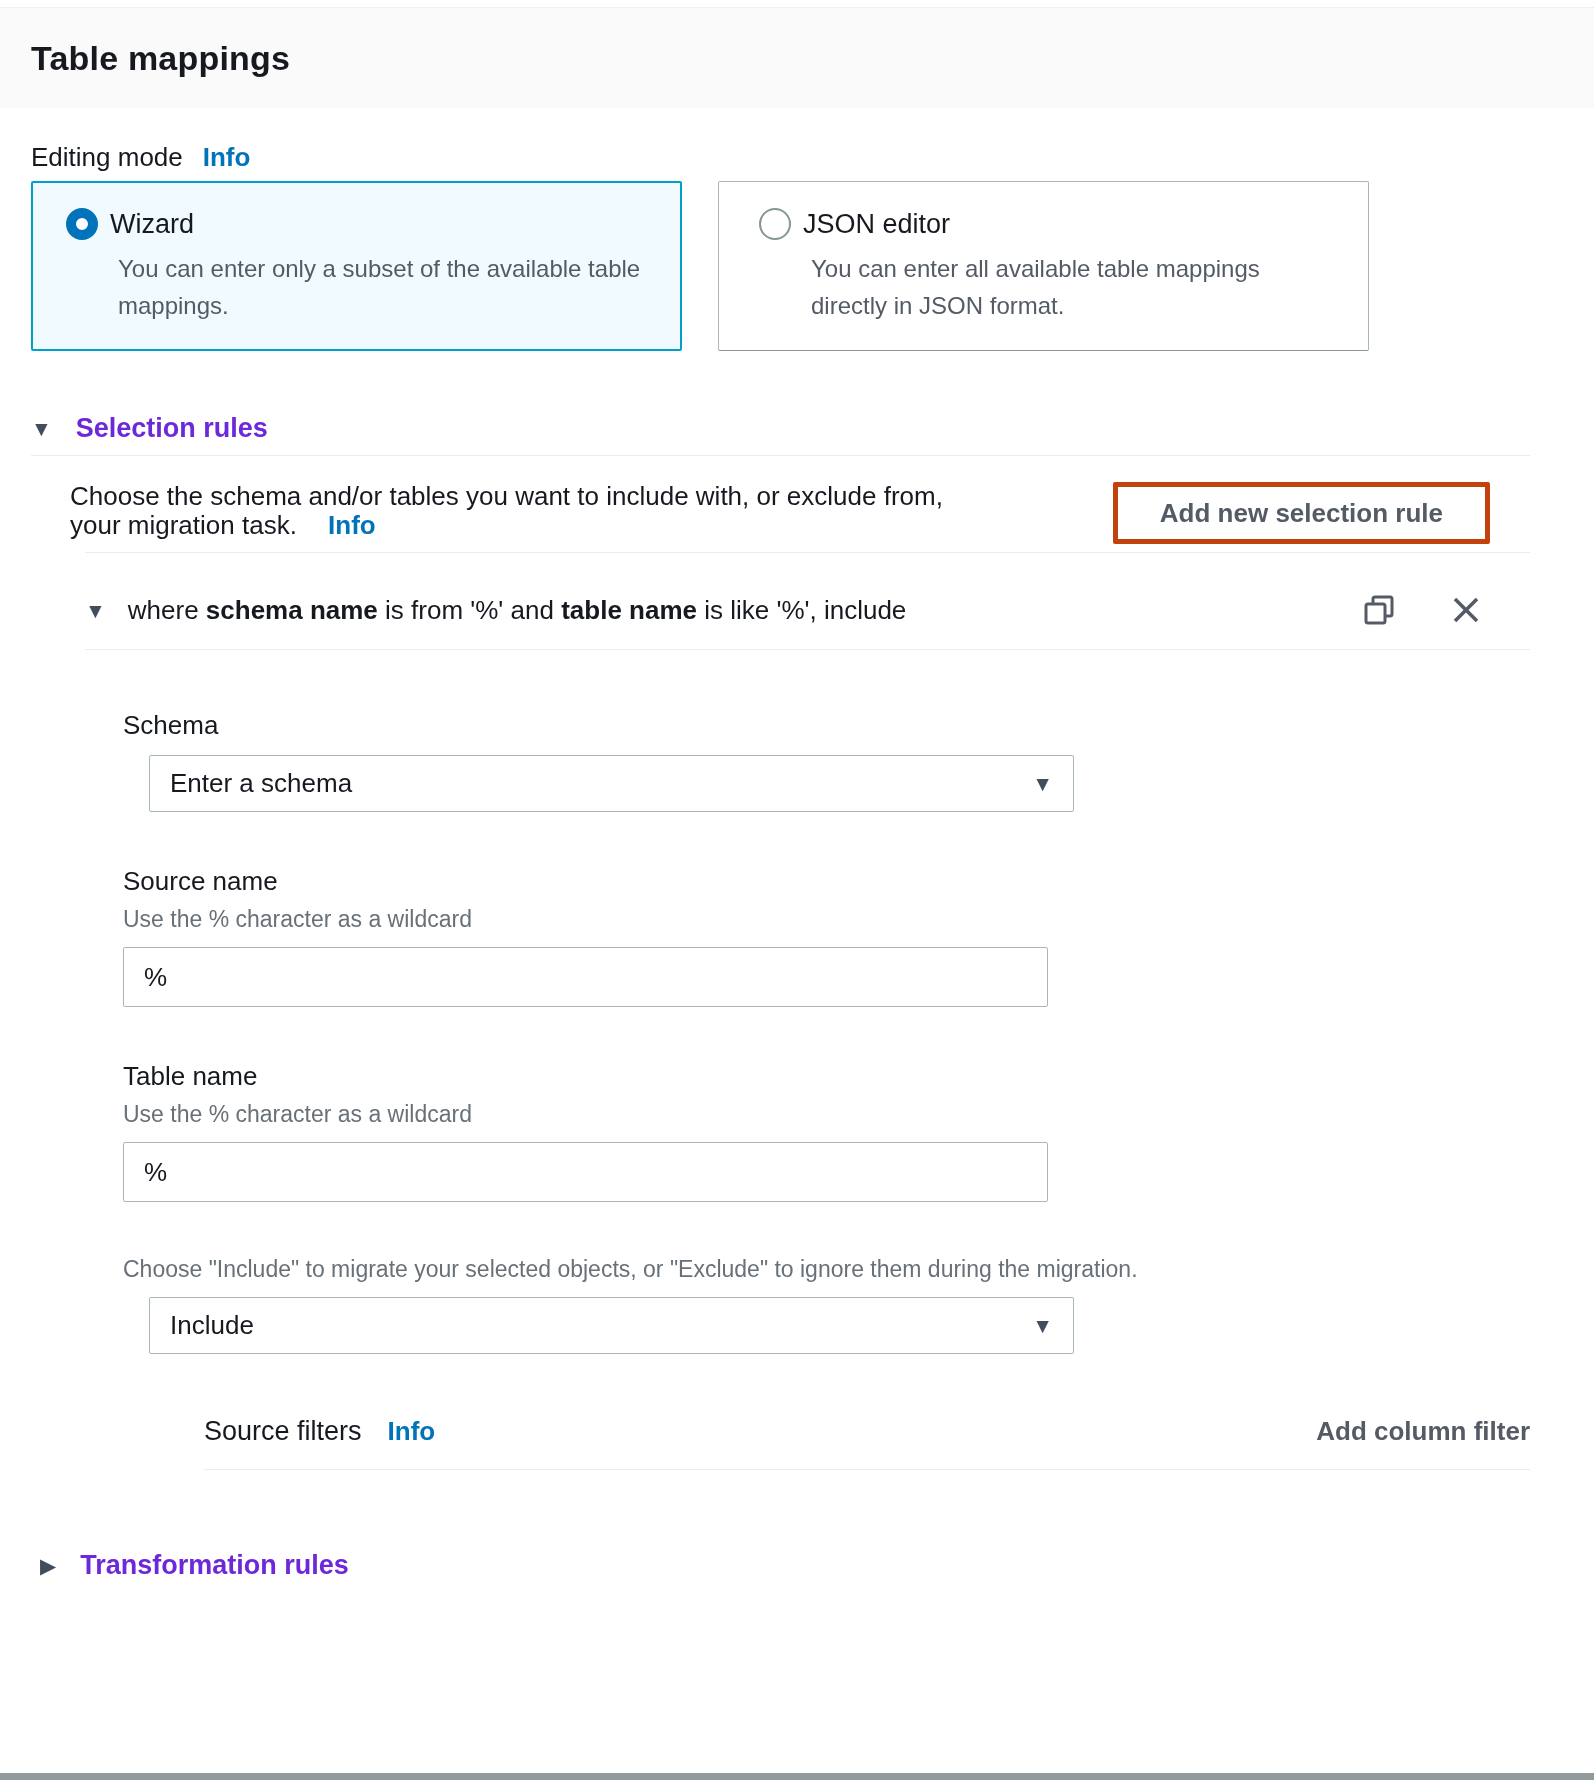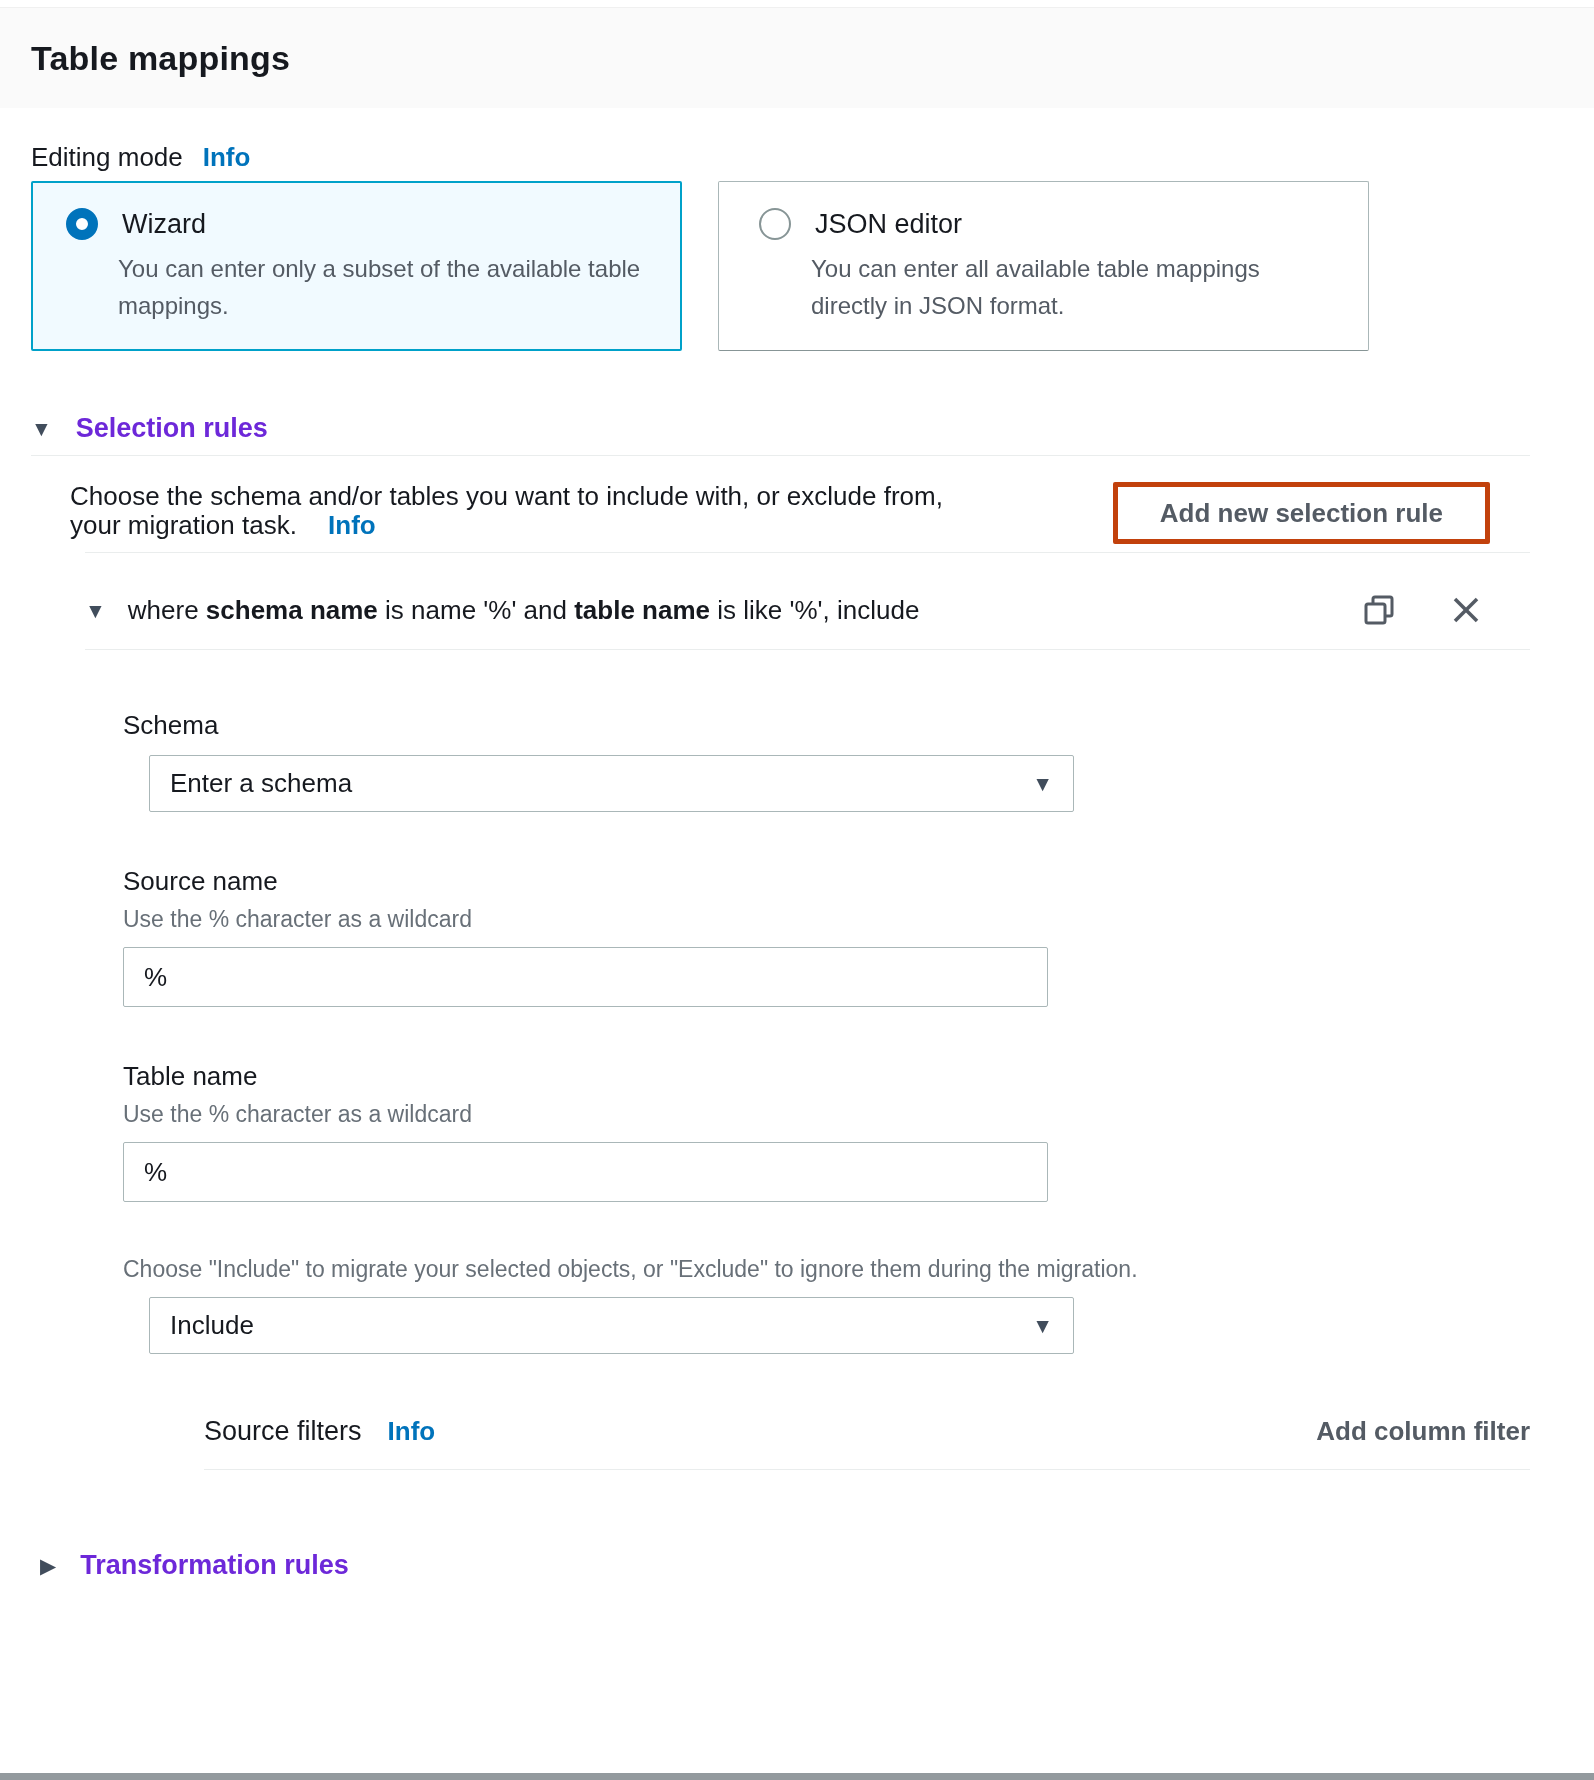--- a/index.html
+++ b/index.html
@@ -44,21 +44,21 @@
     background: #ffffff;
     border: 1px solid #aab7b8;
     border-bottom-color: #879596;
     cursor: pointer;
   }
   .card.selected {
     border: 2px solid #00a1c9;
     background: #f1faff;
     padding: 25px 25px 25px 33px;
   }
-  .radio-row { display: flex; align-items: center; gap: 24px; }
+  .radio-row { display: flex; align-items: center; gap: 12px; }
   .radio {
     width: 32px; height: 32px; border-radius: 50%;
     background: #ffffff; flex: none;
   }
   .radio.on  { border: 10px solid #0073bb; }
   .radio.off { border: 2px solid #879596; }
   .radio-label { font-size: 27px; color: #16191f; }
   .card-desc {
     margin: 10px 0 0 52px;
     font-size: 24px;
@@ -233,21 +233,21 @@
         <span>Choose the schema and/or tables you want to include with, or exclude from, your migration task.</span>
         <a class="info-link">Info</a>
       </div>
       <button class="btn-secondary">Add new selection rule</button>
     </div>
     <hr class="divider b">
 
     <div class="rule-header">
       <span class="caret">▼</span>
       <span class="rule-summary">
-        <span>where </span><b>schema name</b><span> is name '%' and </span><b>table name</b><span> is like '%', include</span>
+        <span>where </span><b>schema name</b><span> is from '%' and </span><b>table name</b><span> is like '%', include</span>
       </span>
       <span class="rule-actions">
         <button class="icon-btn" title="">
           <svg width="34" height="34" viewBox="0 0 34 34" fill="none">
             <rect x="11" y="4" width="19" height="19" rx="2" stroke="#545b64" stroke-width="3"></rect>
             <rect x="4" y="11" width="19" height="19" rx="2" fill="#ffffff" stroke="#545b64" stroke-width="3"></rect>
           </svg>
         </button>
         <button class="icon-btn" title="">
           <svg width="32" height="32" viewBox="0 0 32 32">

